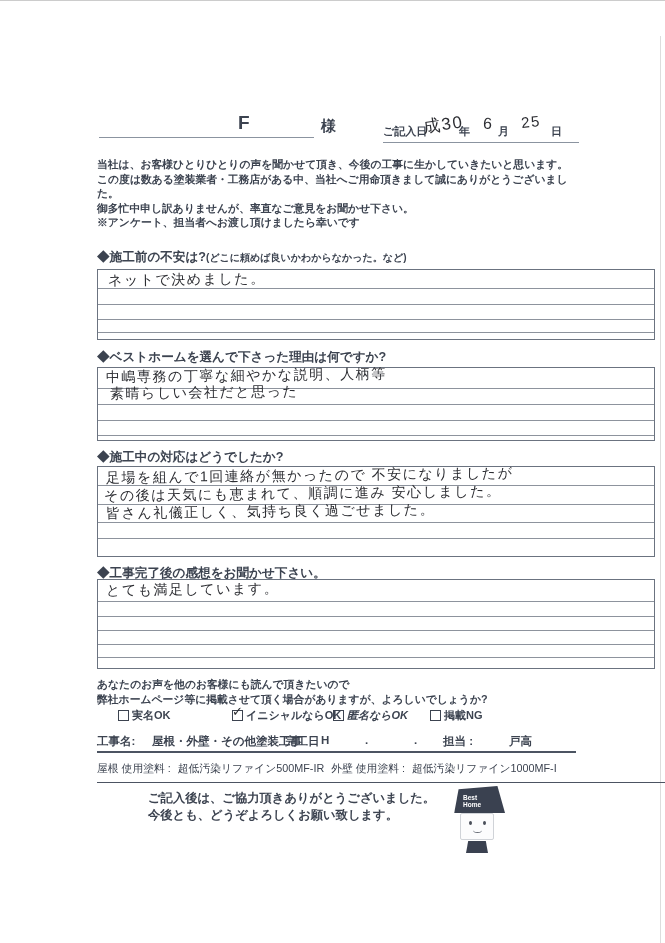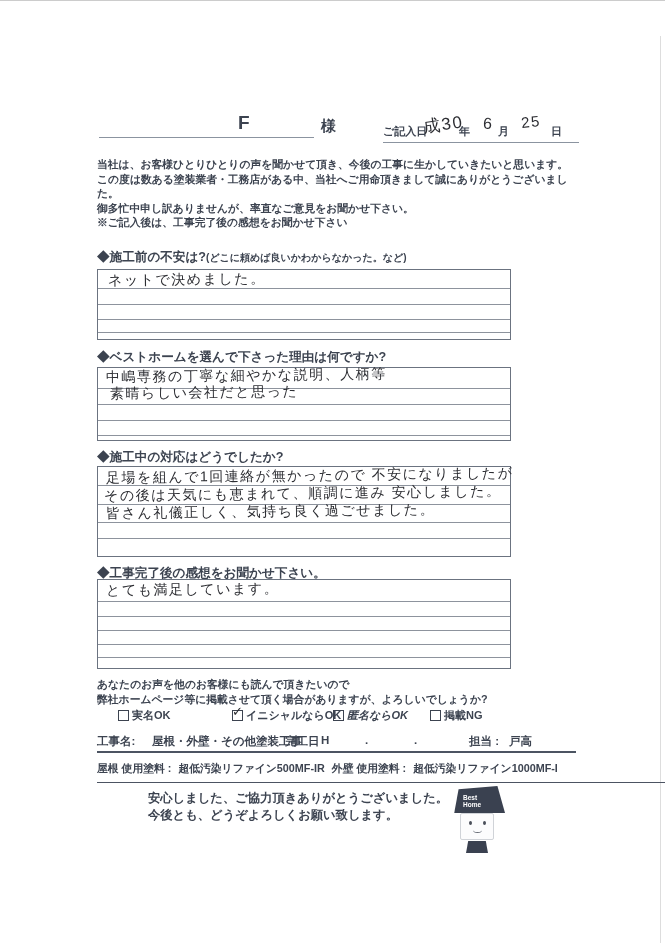--- a/index.html
+++ b/index.html
@@ -22,44 +22,44 @@
   .date-line .mo-hw{position:absolute;left:100px;top:2px;font-size:16px;transform:rotate(4deg);}
   .date-line .mo{position:absolute;left:115px;top:11px;font-size:11px;font-weight:bold;}
   .date-line .dy-hw{position:absolute;left:138px;top:0px;font-size:15px;transform:rotate(-6deg);}
   .date-line .dy{position:absolute;left:168px;top:11px;font-size:11px;font-weight:bold;}
 
   .intro{position:absolute;left:97px;top:157px;width:482px;font-size:10.8px;font-weight:bold;line-height:14.6px;}
   .survey-title{position:absolute;left:97px;top:221px;font-size:14.5px;font-weight:bold;letter-spacing:.5px;}
 
   .q-head{position:absolute;left:97px;font-size:12.6px;font-weight:bold;white-space:nowrap;}
   .q-note{font-size:10px;}
-  .abox{position:absolute;left:97px;width:414px;border:1.5px solid #6b7380;box-sizing:border-box;}
+  .abox{position:absolute;left:97px;width:558px;border:1.5px solid #6b7380;box-sizing:border-box;}
   .rline{position:absolute;left:0;right:0;border-top:1px solid #8d939d;}
   .ans{position:absolute;font-size:14px;transform:rotate(-0.7deg);}
 
   .q1-head{top:249px;} .q1-box{top:269px;height:71px;}
   .q2-head{top:349px;} .q2-box{top:367px;height:74px;}
   .q3-head{top:449px;} .q3-box{top:466px;height:91px;}
   .q4-head{top:565px;} .q4-box{top:579px;height:90px;}
 
   .publish-req{position:absolute;left:97px;top:677px;font-size:10.8px;font-weight:bold;line-height:14.6px;}
   .options{position:absolute;left:97px;top:708px;width:478px;height:17px;font-size:11px;font-weight:bold;}
   .opt{position:absolute;top:0;display:flex;align-items:center;gap:3px;}
   .opt-0{left:21px;} .opt-1{left:87px;padding-left:48px;} .opt-2{left:236px;font-style:italic;} .opt-3{left:333px;}
   .cb{display:inline-block;width:9px;height:9px;border:1.5px solid #3c4350;position:relative;flex:0 0 auto;}
   .opt.checked .cb::after{content:"✓";position:absolute;left:-1px;top:-7px;font-size:13px;color:#2d2e33;font-weight:normal;}
 
   .project-line{position:absolute;left:97px;top:730px;width:479px;height:21px;border-bottom:2px solid #4c5462;
                 font-size:11.5px;font-weight:bold;}
   .project-line span{position:absolute;top:4px;white-space:nowrap;}
   .pj-label{left:0;} .pj-name{left:55px;} .pj-comp{left:188px;} .pj-era{left:224px;}
-  .pj-dot1{left:268px;} .pj-dot2{left:317px;} .pj-staff-l{left:372px;} .pj-staff-v{left:412px;text-align:center;}
+  .pj-dot1{left:268px;} .pj-dot2{left:317px;} .pj-staff-l{left:346px;} .pj-staff-v{left:412px;text-align:center;}
 
   .paint-line{position:absolute;left:97px;top:762px;width:568px;height:20px;border-bottom:1.5px solid #4c5462;
-              font-size:10.8px;font-weight:bold;white-space:nowrap;overflow:hidden;}
+              font-size:10.8px;font-weight:normal;white-space:nowrap;overflow:hidden;}
   .paint-line span{margin-right:4px;}
 
   .closing{position:absolute;left:148px;top:790px;font-size:12.3px;font-weight:bold;line-height:16.5px;}
 
   .mascot{position:absolute;left:449px;top:786px;width:58px;height:70px;}
   .m-roof{position:absolute;left:2px;top:0;width:54px;height:27px;background:#3a4150;
           clip-path:polygon(6% 100%,14% 12%,86% 0%,100% 100%);color:#fff;font-size:6.5px;
           font-weight:bold;line-height:7px;padding:8px 0 0 12px;box-sizing:border-box;}
   .m-roof span{display:block;}
   .m-face{position:absolute;left:11px;top:27px;width:34px;height:27px;background:#fcfcfd;
@@ -89,21 +89,21 @@
     <span class="hw mo-hw">6</span>
     <span class="mo">月</span>
     <span class="hw dy-hw">25</span>
     <span class="dy">日</span>
   </div>
 
   <div class="intro">
     <div>当社は、お客様ひとりひとりの声を聞かせて頂き、今後の工事に生かしていきたいと思います。</div>
     <div>この度は数ある塗装業者・工務店がある中、当社へご用命頂きまして誠にありがとうございました。</div>
     <div>御多忙中申し訳ありませんが、率直なご意見をお聞かせ下さい。</div>
-    <div>※ご記入後は、工事完了後の感想をお聞かせ下さい</div>
+    <div>※アンケート、担当者へお渡し頂けましたら幸いです</div>
   </div>
 
 
   <div class="q-head q1-head">
     <span>◆施工前の不安は?</span><span class="q-note">(どこに頼めば良いかわからなかった。など)</span>
   </div>
   <div class="abox q1-box">
     <div class="rline" style="top:18px"></div>
     <div class="rline" style="top:34px"></div>
     <div class="rline" style="top:49px"></div>
@@ -177,21 +177,21 @@
   </div>
 
   <div class="paint-line">
     <span>屋根 使用塗料 :</span>
     <span>超低汚染リファイン500MF-IR</span>
     <span>外壁 使用塗料 :</span>
     <span>超低汚染リファイン1000MF-I</span>
   </div>
 
   <div class="closing">
-    <div>安心しました、ご協力頂きありがとうございました。</div>
+    <div>ご記入後は、ご協力頂きありがとうございました。</div>
     <div>今後とも、どうぞよろしくお願い致します。</div>
   </div>
 
   <div class="mascot">
     <div class="m-roof">
       <span>Best</span>
       <span>Home</span>
     </div>
     <div class="m-face">
       <span class="m-eye l"></span>

